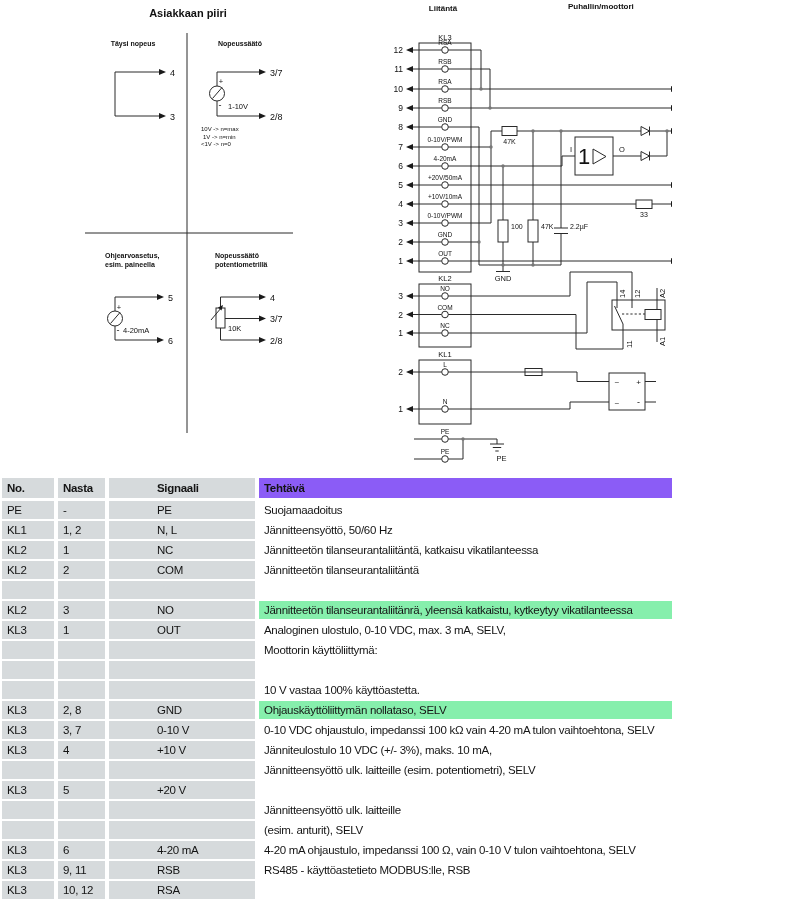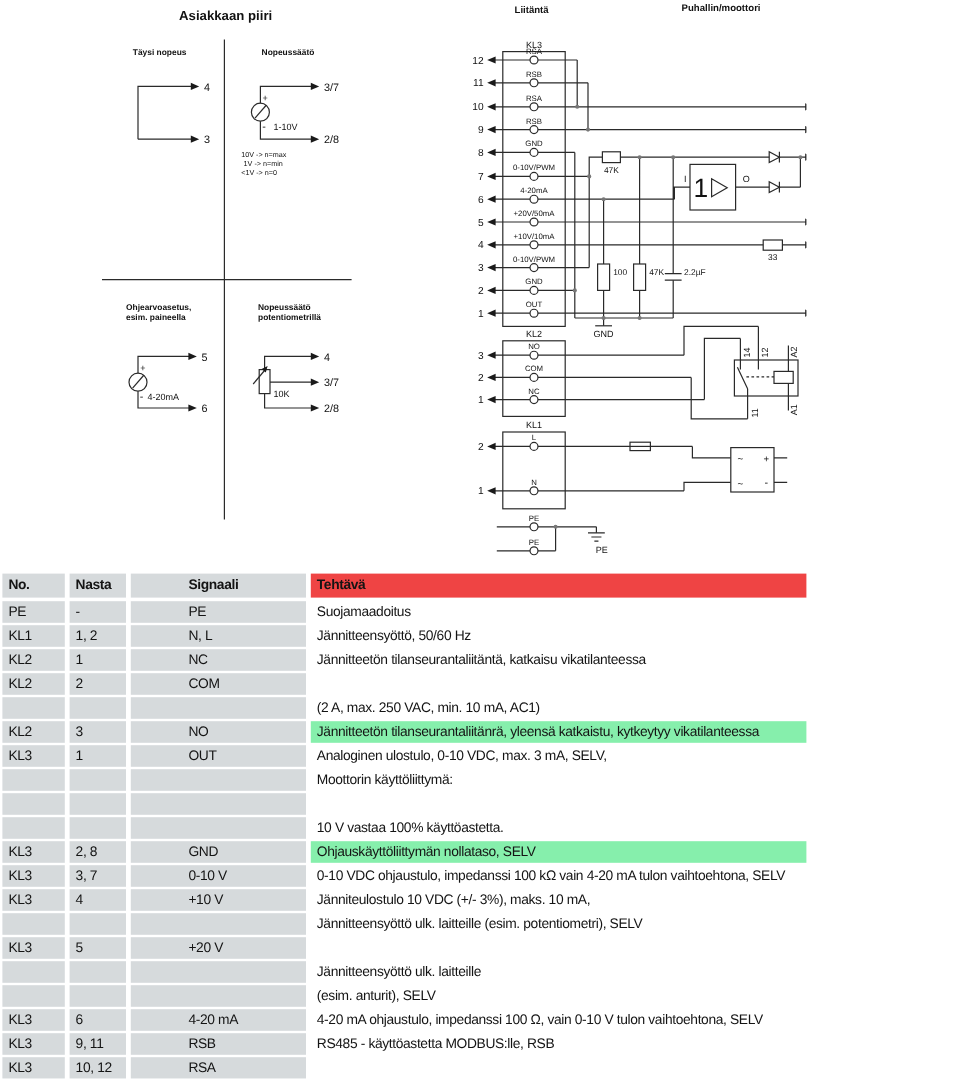--- a/index.html
+++ b/index.html
@@ -12,21 +12,21 @@
   .ah{fill:#1a1a1a;stroke:none;}
   .dot{fill:#777;stroke:none;}
   .t65{font-size:6.5px;} .t7{font-size:7px;} .t75{font-size:7.5px;}
   .t8{font-size:8px;} .t85{font-size:8.5px;} .t9{font-size:9px;}
   .bold{font-weight:bold;}
   #tablewrap{position:absolute;left:2px;top:478px;width:796px;}
   .trow{display:flex;height:18px;margin-bottom:2px;}
   .trow.head{height:20px;margin-bottom:3px;}
   .cell{padding-left:5px;font-size:11.5px;letter-spacing:-0.3px;line-height:18px;
         white-space:nowrap;overflow:hidden;color:#141414;}
-  .head .cell{background:#ef4444;font-weight:bold;line-height:20px;}
+  .head .cell{background:#8b5cf6;font-weight:bold;line-height:20px;}
   .c1{width:47px;margin-right:4px;} .c2{width:42px;margin-right:4px;}
   .c3{width:98px;margin-right:4px;padding-left:48px;} .c4{flex:1;}
   .trow .c1,.trow .c2,.trow .c3{background:#d6dadc;}
   .trow.hl .c4{background:#86efac;}
 </style>
 </head>
 <body>
 
 <div id="stage">
 
@@ -324,26 +324,26 @@
         <div class="trow">
           <div class="cell c1">KL2</div>
           <div class="cell c2">1</div>
           <div class="cell c3">NC</div>
           <div class="cell c4">Jännitteetön tilanseurantaliitäntä, katkaisu vikatilanteessa</div>
         </div>
         <div class="trow">
           <div class="cell c1">KL2</div>
           <div class="cell c2">2</div>
           <div class="cell c3">COM</div>
-        </div>
-        <div class="trow">
-          <div class="cell c1"></div>
-          <div class="cell c2"></div>
-          <div class="cell c3"></div>
-          <div class="cell c4">(2 A, max. 250 VAC, min. 10 mA, AC1)</div>
+          <div class="cell c4">Jännitteetön tilanseurantaliitäntä</div>
+        </div>
+        <div class="trow">
+          <div class="cell c1"></div>
+          <div class="cell c2"></div>
+          <div class="cell c3"></div>
         </div>
         <div class="trow hl">
           <div class="cell c1">KL2</div>
           <div class="cell c2">3</div>
           <div class="cell c3">NO</div>
           <div class="cell c4">Jännitteetön tilanseurantaliitänrä, yleensä katkaistu, kytkeytyy vikatilanteessa</div>
         </div>
         <div class="trow">
           <div class="cell c1">KL3</div>
           <div class="cell c2">1</div>
@@ -411,21 +411,21 @@
         <div class="trow">
           <div class="cell c1">KL3</div>
           <div class="cell c2">6</div>
           <div class="cell c3">4-20 mA</div>
           <div class="cell c4">4-20 mA ohjaustulo, impedanssi 100 Ω, vain 0-10 V tulon vaihtoehtona, SELV</div>
         </div>
         <div class="trow">
           <div class="cell c1">KL3</div>
           <div class="cell c2">9, 11</div>
           <div class="cell c3">RSB</div>
-          <div class="cell c4">RS485 - käyttöastetta MODBUS:lle, RSB</div>
+          <div class="cell c4">RS485 - käyttöastetieto MODBUS:lle, RSB</div>
         </div>
         <div class="trow">
           <div class="cell c1">KL3</div>
           <div class="cell c2">10, 12</div>
           <div class="cell c3">RSA</div>
         </div>
       </div>
   </div>
 </div>
 

